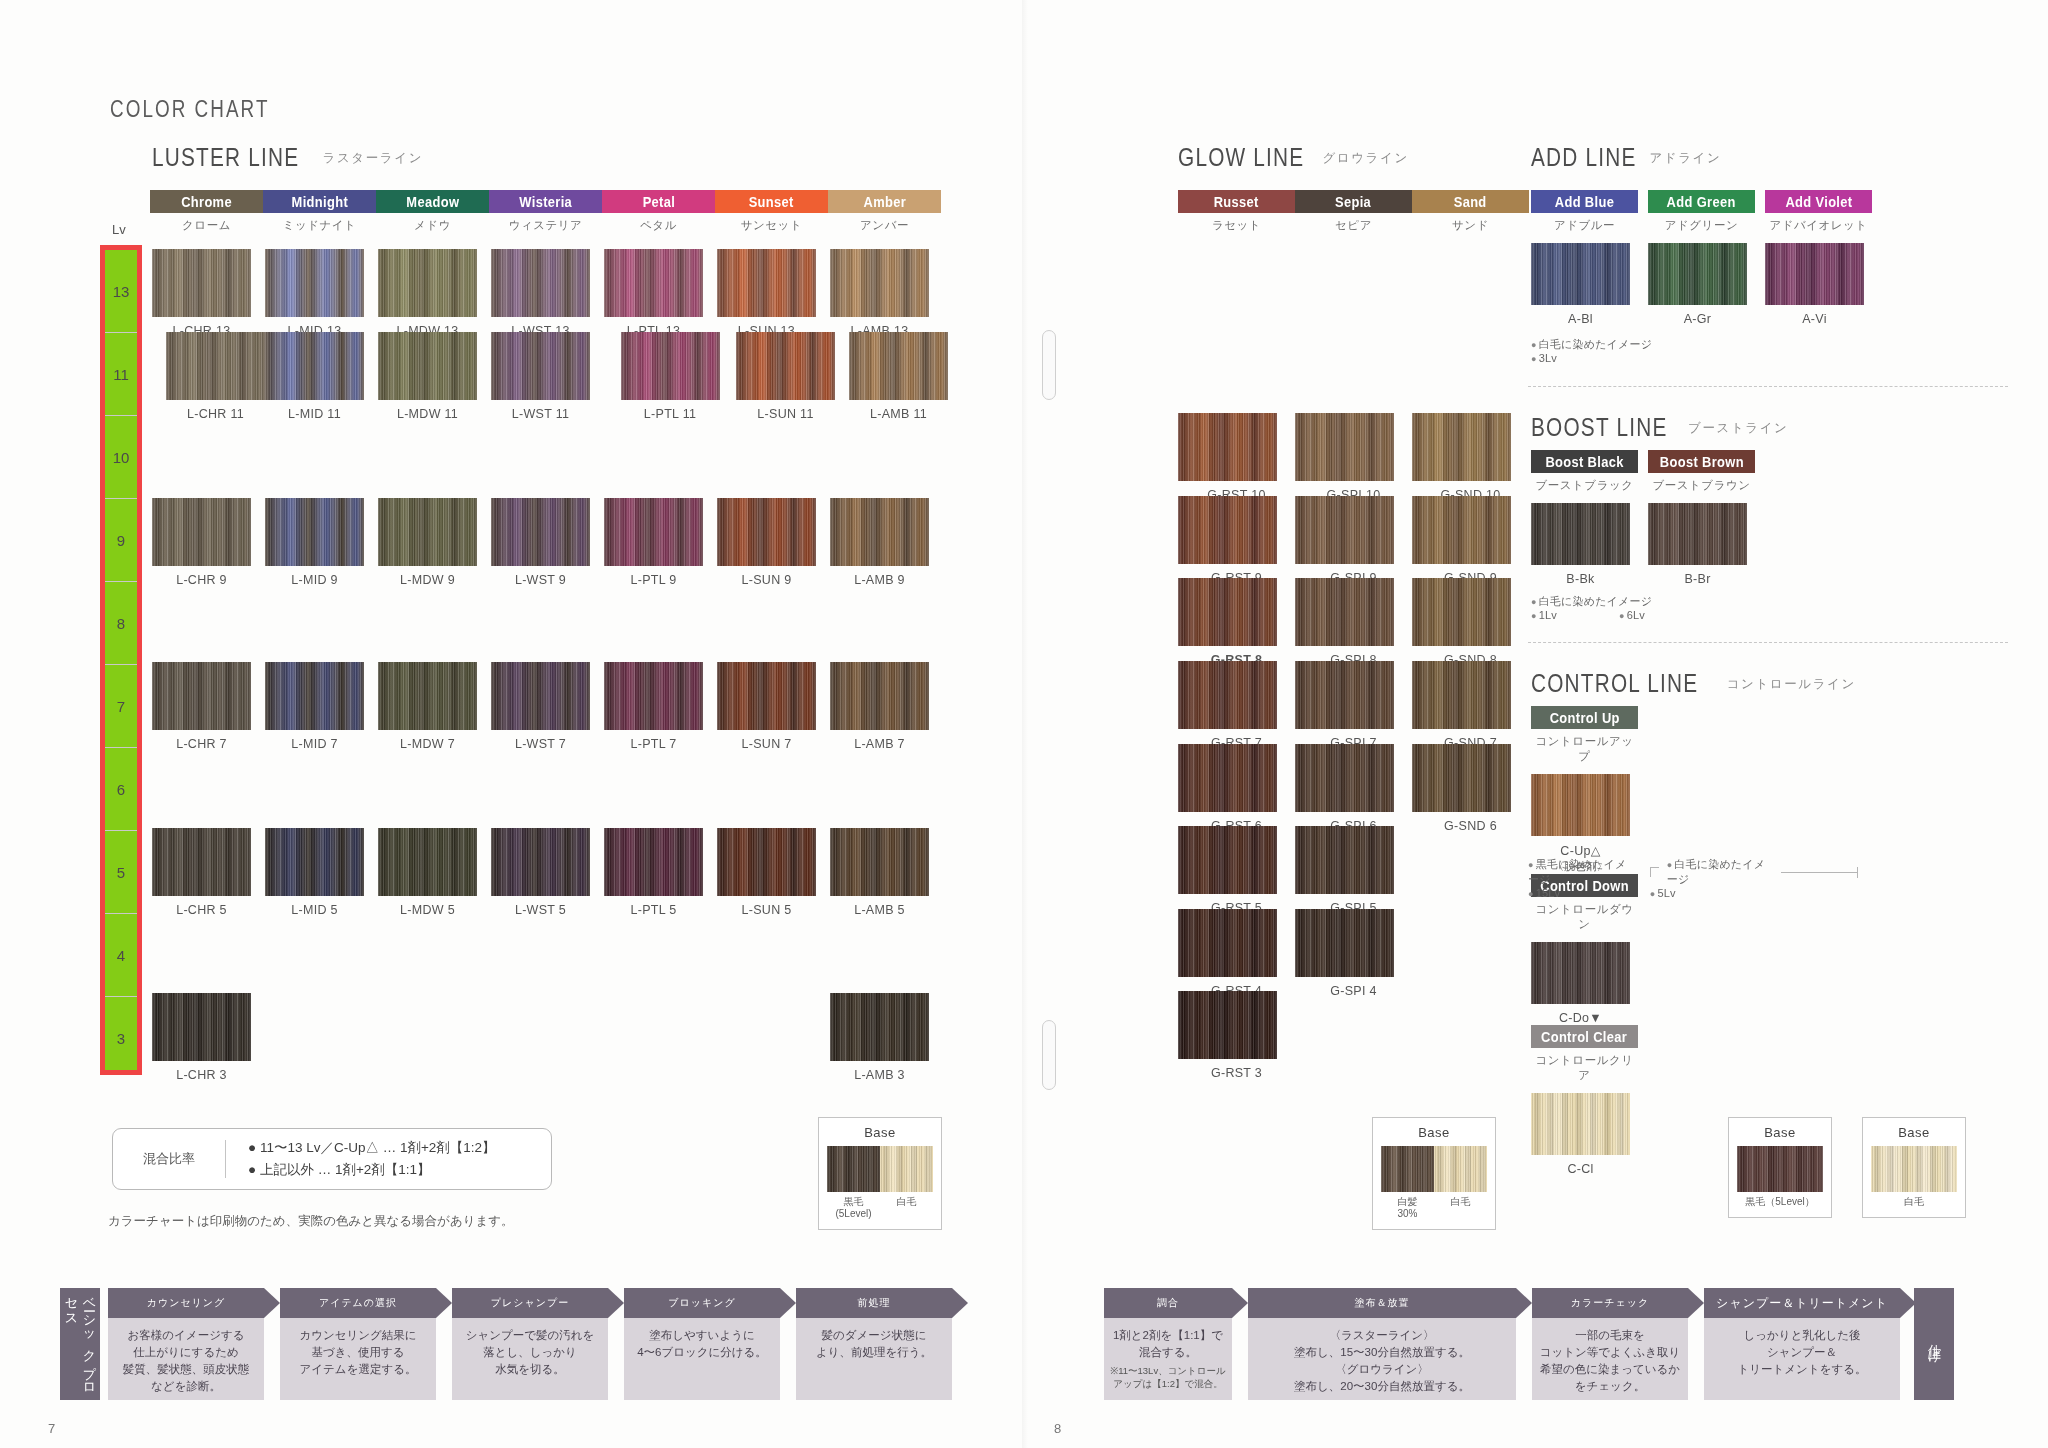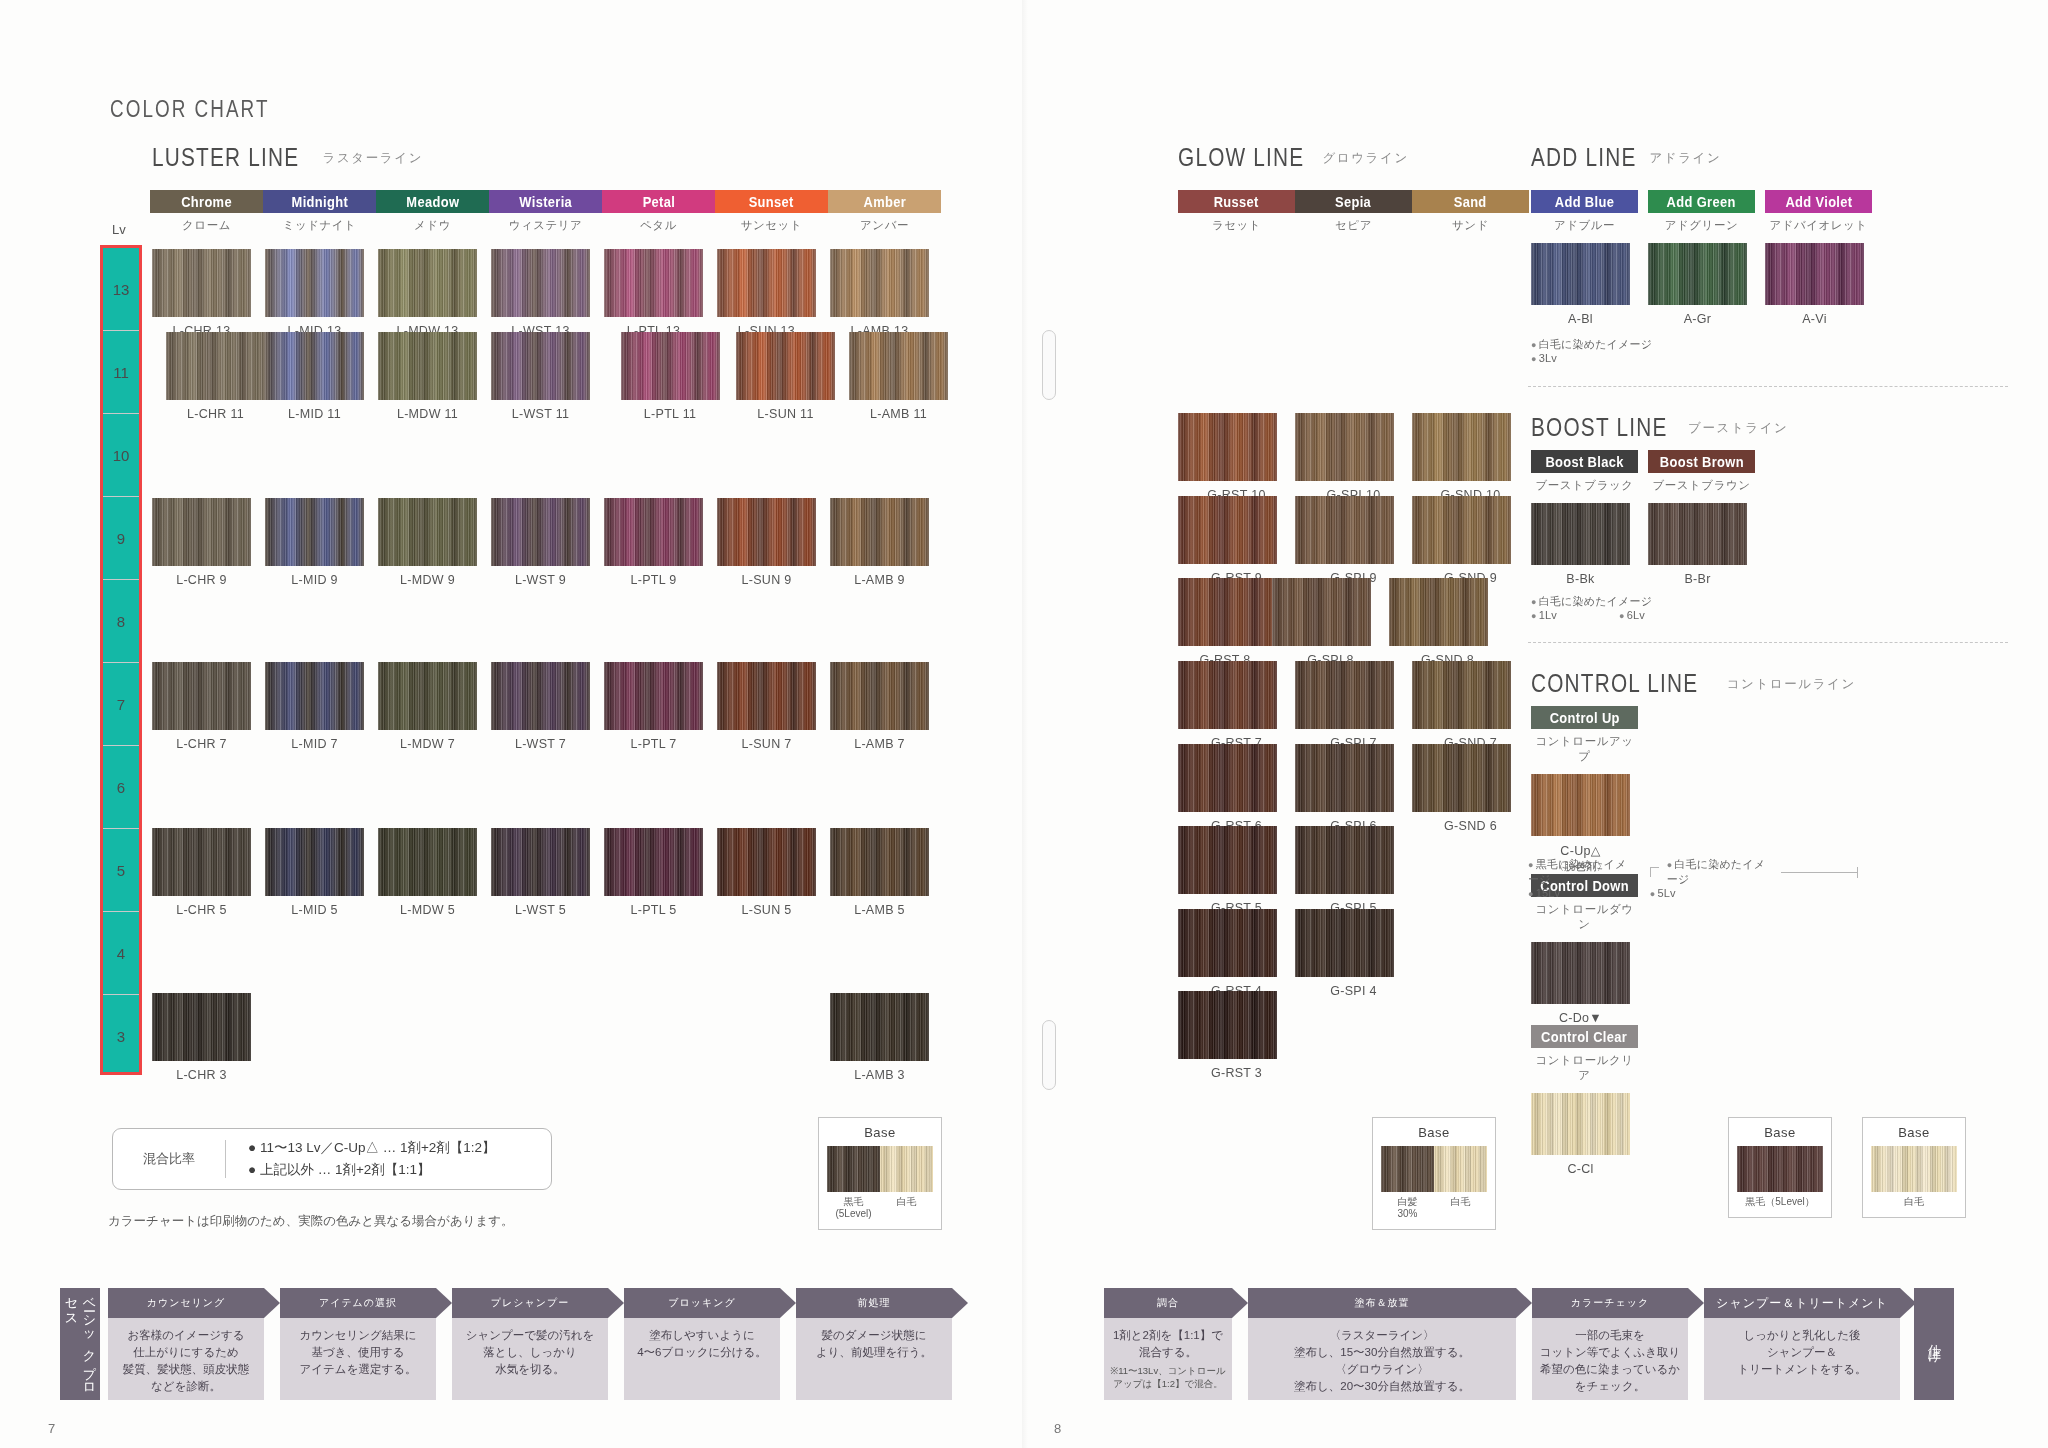--- a/index.html
+++ b/index.html
@@ -64,21 +64,21 @@
     z-index:1;
   }
   .sw-code {
     text-align:center; font-size:12.5px; color:#555;
     margin-top:7px; letter-spacing:0.3px;
     font-family:"Liberation Sans Narrow","Liberation Sans",sans-serif;
   }
 
   
   .lv-label { position:absolute; font-size:13px; color:#555; }
-  .ladder { position:absolute; border:3px solid #ef4444; background:#14b8a6; }
+  .ladder { position:absolute; border:5px solid #ef4444; background:#84cc16; }
   .ladder-cell {
     position:relative; border-bottom:1px solid #c9c9c9;
     display:flex; align-items:center; justify-content:center;
     font-size:15px; color:#4a4a4a;
   }
   .ladder-cell:last-child { border-bottom:none; }
 
   
   .note { font-size:11px; color:#666; letter-spacing:0.2px; }
   .bullet::before{ content:"\25CF"; color:#888; margin-right:2px; font-size:9px; }
@@ -544,21 +544,21 @@
           </div>
         </div>
         <div style="width: 117px;">
           <div>
             <div class="sw" style="width: 99px; height: 68px; background: linear-gradient(90deg, rgb(106, 78, 54) 0%, rgb(148, 115, 72) 26%, rgb(106, 78, 54) 44%, rgb(148, 115, 72) 62%, rgb(106, 78, 54) 78%, rgb(148, 115, 72) 92%, rgb(106, 78, 54) 100%);"></div>
             <div class="sw-code">G-SND 9</div>
           </div>
         </div>
       </div>
       <div style="position: absolute; top: 578px; left: 0px; display: flex;">
-        <div style="width: 94px;">
+        <div style="width: 117px; font-weight: bold;">
           <div>
             <div class="sw" style="width: 99px; height: 68px; background: linear-gradient(90deg, rgb(86, 48, 41) 0%, rgb(134, 73, 44) 26%, rgb(86, 48, 41) 44%, rgb(134, 73, 44) 62%, rgb(86, 48, 41) 78%, rgb(134, 73, 44) 92%, rgb(86, 48, 41) 100%);"></div>
             <div class="sw-code">G-RST 8</div>
           </div>
         </div>
         <div style="width: 117px;">
           <div>
             <div class="sw" style="width: 99px; height: 68px; background: linear-gradient(90deg, rgb(87, 63, 49) 0%, rgb(115, 85, 61) 26%, rgb(87, 63, 49) 44%, rgb(115, 85, 61) 62%, rgb(87, 63, 49) 78%, rgb(115, 85, 61) 92%, rgb(87, 63, 49) 100%);"></div>
             <div class="sw-code">G-SPI 8</div>
           </div>

